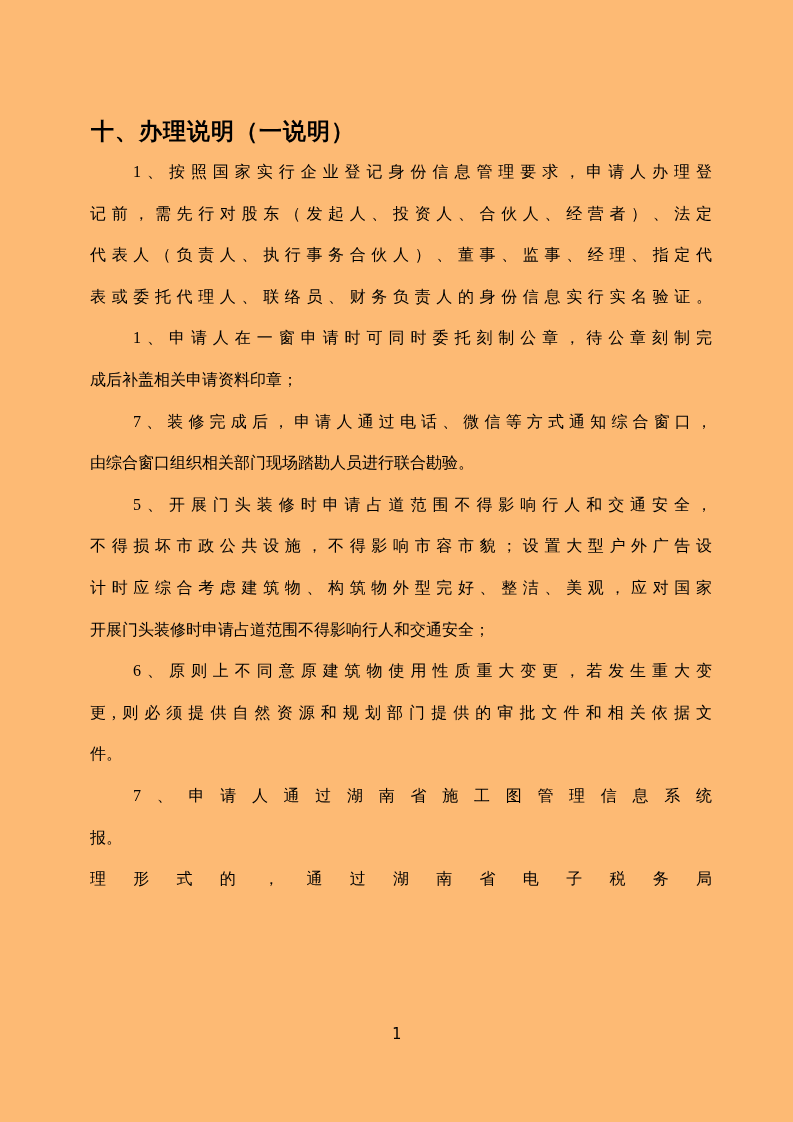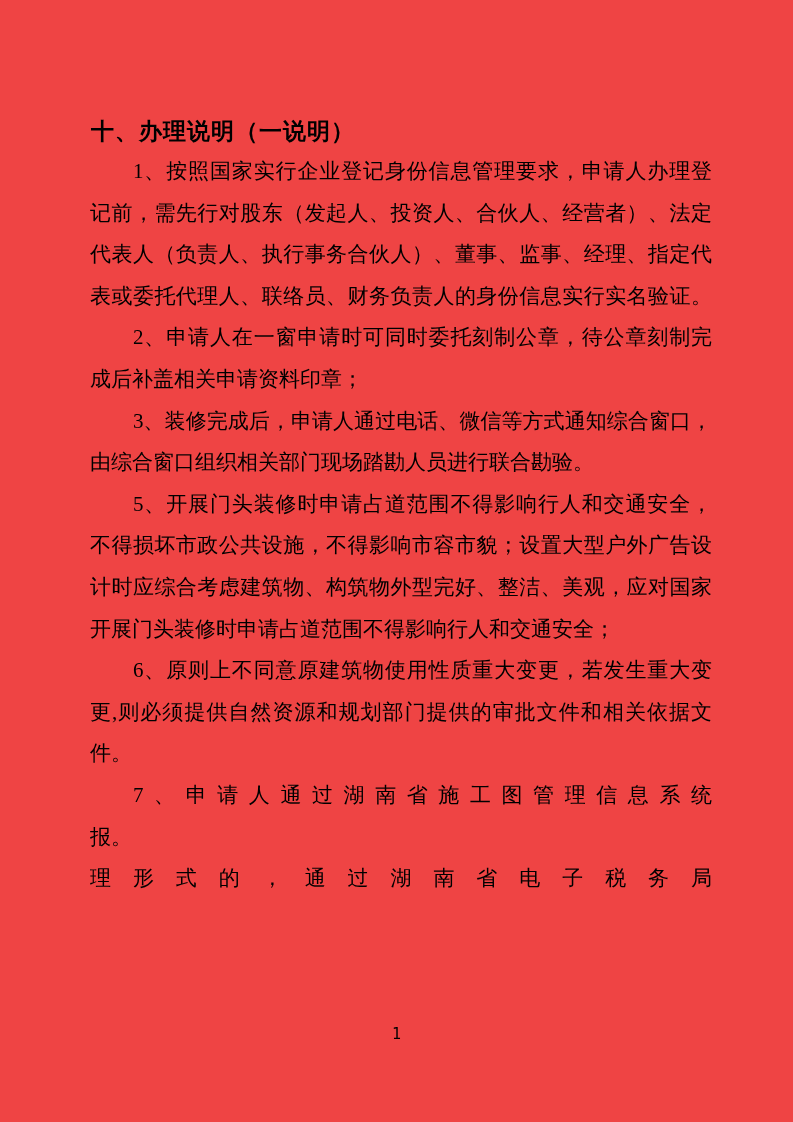--- a/index.html
+++ b/index.html
@@ -5,21 +5,21 @@
   * { margin: 0; padding: 0; box-sizing: border-box; }
 
   html, body {
     background: #ffffff;
   }
 
   .doc-page {
     position: relative;
     width: 793px;
     height: 1122px;
-    background: #ef4444;
+    background: #fdba74;
     overflow: hidden;
     font-family: "Liberation Serif", "DejaVu Serif", serif;
     color: #000000;
   }
 
   .doc-content {
     position: absolute;
     left: 90px;
     top: 117px;
     width: 622px;
@@ -39,21 +39,21 @@
     font-family: "Liberation Serif", "DejaVu Serif", serif;
     font-weight: bold;
   }
 
   .doc-heading .heading-title {
     font-family: "Liberation Sans", "DejaVu Sans", sans-serif;
     font-weight: bold;
   }
 
   .line {
-    font-size: 21px;
+    font-size: 16px;
     height: 41.6px;
     line-height: 41.6px;
     white-space: nowrap;
     overflow: visible;
   }
 
   
   .line.stretch {
     white-space: normal;
     text-align: justify;
@@ -83,23 +83,23 @@
 
 <div class="doc-page">
   <div class="doc-content">
 
     <h1 class="doc-heading"><span class="heading-number">十、</span><span class="heading-title">办理说明（一说明）</span></h1>
 
     <div class="line indent stretch">1、按照国家实行企业登记身份信息管理要求，申请人办理登</div>
     <div class="line stretch">记前，需先行对股东（发起人、投资人、合伙人、经营者）、法定</div>
     <div class="line stretch">代表人（负责人、执行事务合伙人）、董事、监事、经理、指定代</div>
     <div class="line stretch">表或委托代理人、联络员、财务负责人的身份信息实行实名验证。</div>
-    <div class="line indent stretch">2、申请人在一窗申请时可同时委托刻制公章，待公章刻制完</div>
+    <div class="line indent stretch">1、申请人在一窗申请时可同时委托刻制公章，待公章刻制完</div>
     <div class="line">成后补盖相关申请资料印章；</div>
-    <div class="line indent stretch">3、装修完成后，申请人通过电话、微信等方式通知综合窗口，</div>
+    <div class="line indent stretch">7、装修完成后，申请人通过电话、微信等方式通知综合窗口，</div>
     <div class="line">由综合窗口组织相关部门现场踏勘人员进行联合勘验。</div>
     <div class="line indent stretch">5、开展门头装修时申请占道范围不得影响行人和交通安全，</div>
     <div class="line stretch">不得损坏市政公共设施，不得影响市容市貌；设置大型户外广告设</div>
     <div class="line stretch">计时应综合考虑建筑物、构筑物外型完好、整洁、美观，应对国家</div>
     <div class="line">开展门头装修时申请占道范围不得影响行人和交通安全；</div>
     <div class="line indent stretch">6、原则上不同意原建筑物使用性质重大变更，若发生重大变</div>
     <div class="line stretch">更,则必须提供自然资源和规划部门提供的审批文件和相关依据文</div>
     <div class="line">件。</div>
     <div class="line indent stretch">7、申请人通过湖南省施工图管理信息系统</div>
     <div class="line">报。</div>

